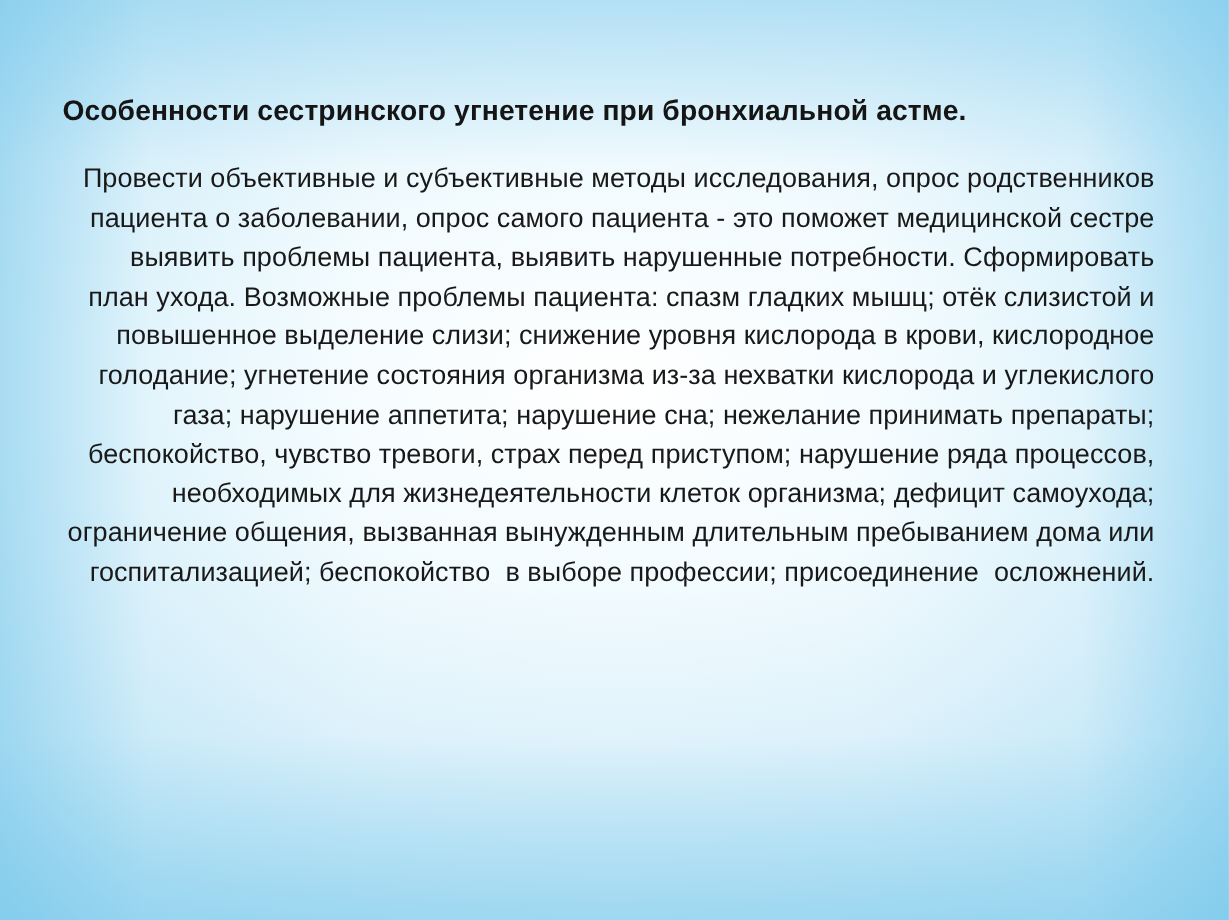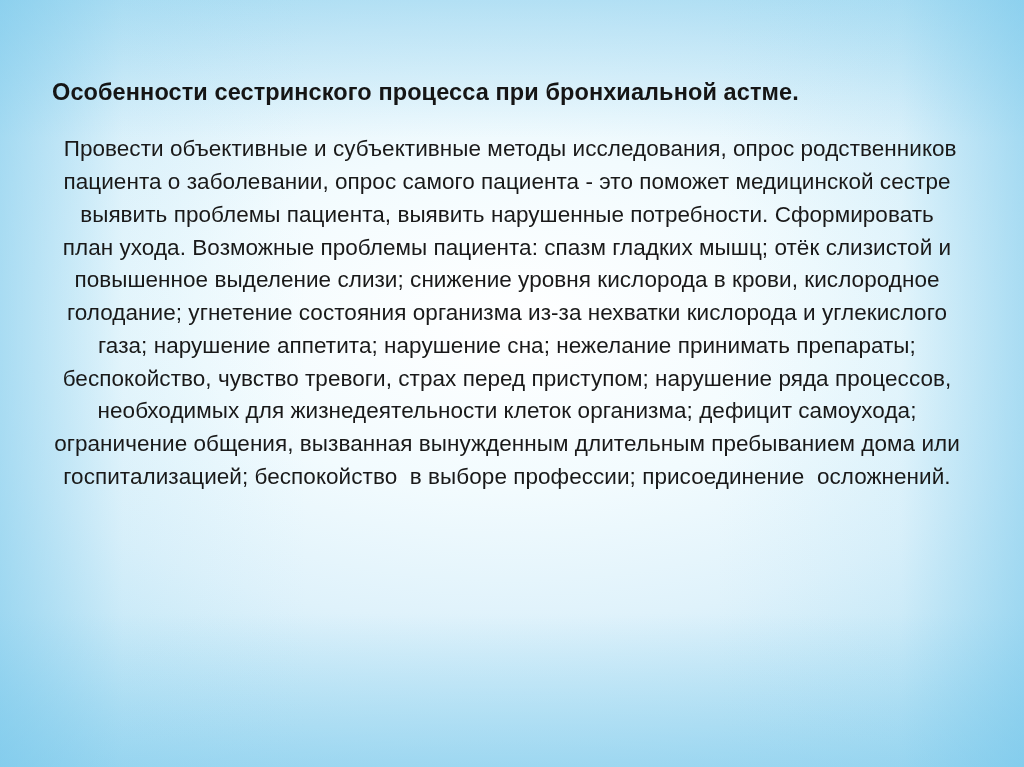--- a/index.html
+++ b/index.html
@@ -40,26 +40,26 @@
     color: #151515;
     letter-spacing: 0.1px;
     margin: 0 0 26px 0;
     line-height: 1.25;
   }
   .body-text {
     font-size: 22.5px;
     color: #191919;
     line-height: 1.455;
     margin: 0;
-    text-align: center;
+    text-align: right;
     white-space: pre-wrap;
     letter-spacing: 0.05px;
   }
 </style>
 </head>
 <body>
 
 <div class="slide">
   <div class="content">
-    <h1 class="title">Особенности сестринского процесса при бронхиальной астме.</h1>
+    <h1 class="title">Особенности сестринского угнетение при бронхиальной астме.</h1>
     <p class="body-text"> Провести объективные и субъективные методы исследования, опрос родственников пациента о заболевании, опрос самого пациента - это поможет медицинской сестре выявить проблемы пациента, выявить нарушенные потребности. Сформировать план ухода. Возможные проблемы пациента: спазм гладких мышц; отёк слизистой и повышенное выделение слизи; снижение уровня кислорода в крови, кислородное голодание; угнетение состояния организма из-за нехватки кислорода и углекислого газа; нарушение аппетита; нарушение сна; нежелание принимать препараты; беспокойство, чувство тревоги, страх перед приступом; нарушение ряда процессов, необходимых для жизнедеятельности клеток организма; дефицит самоухода; ограничение общения, вызванная вынужденным длительным пребыванием дома или госпитализацией; беспокойство  в выборе профессии; присоединение  осложнений.</p>
   </div>
 </div>
 
 </body></html>

